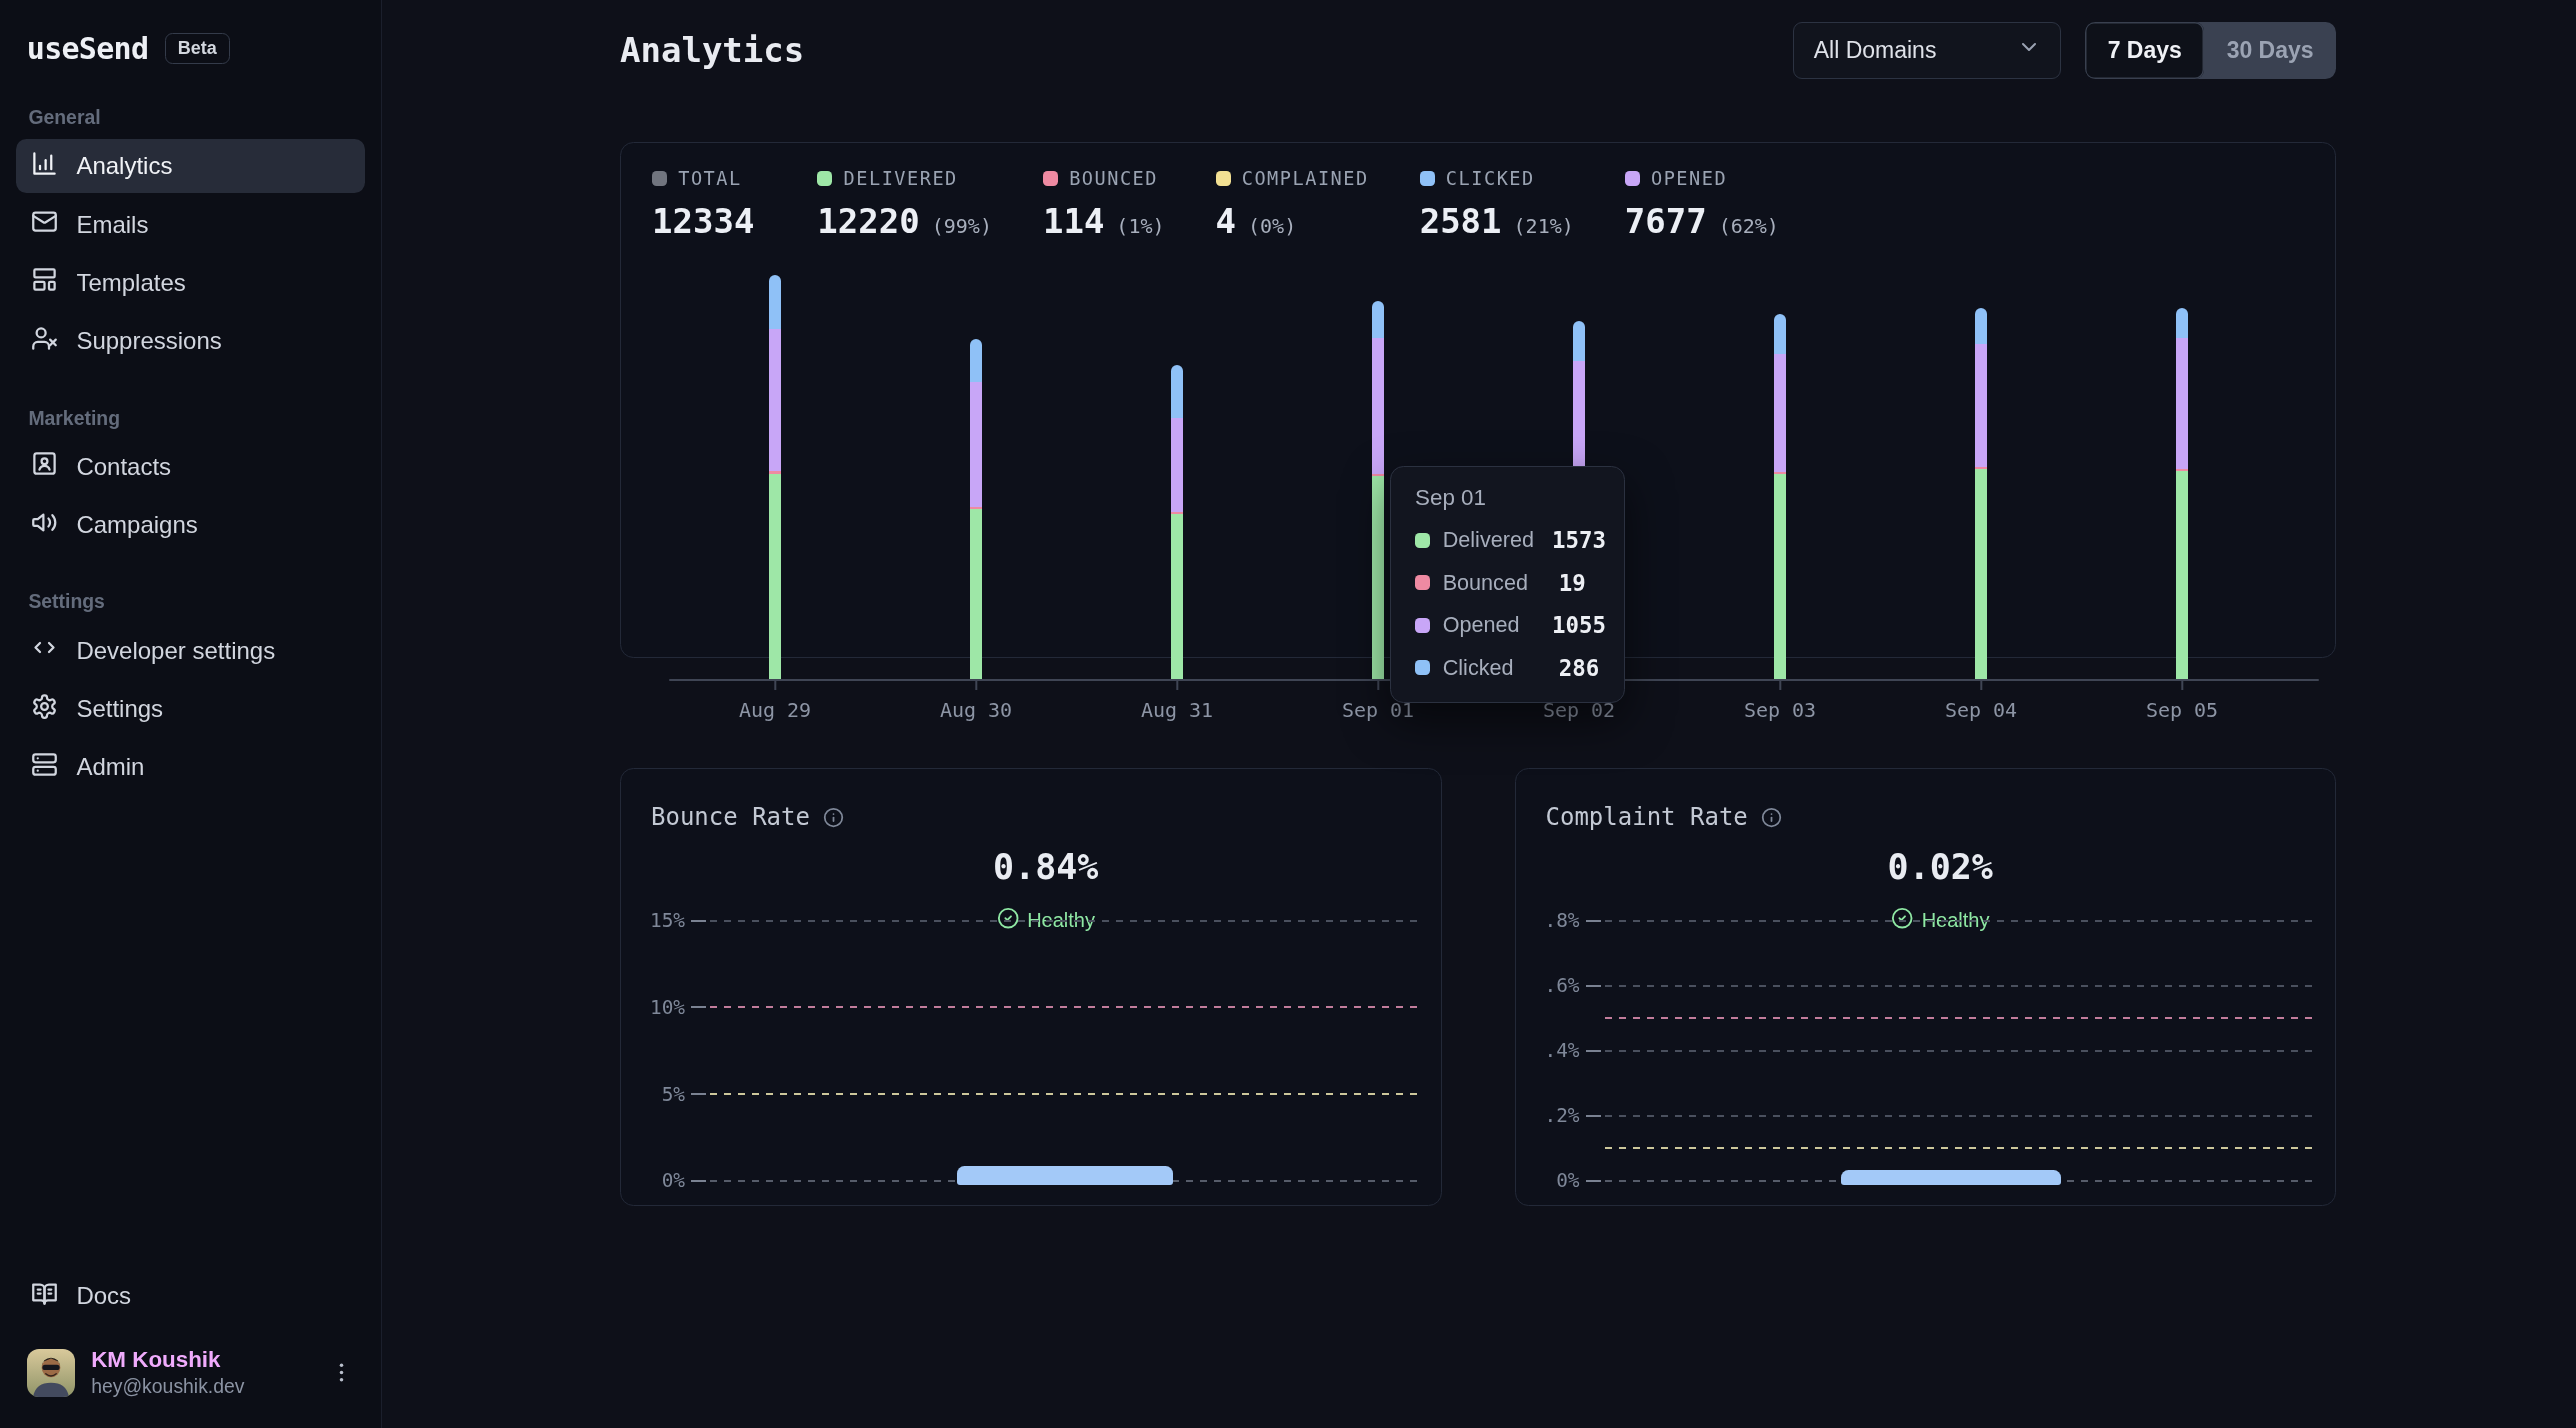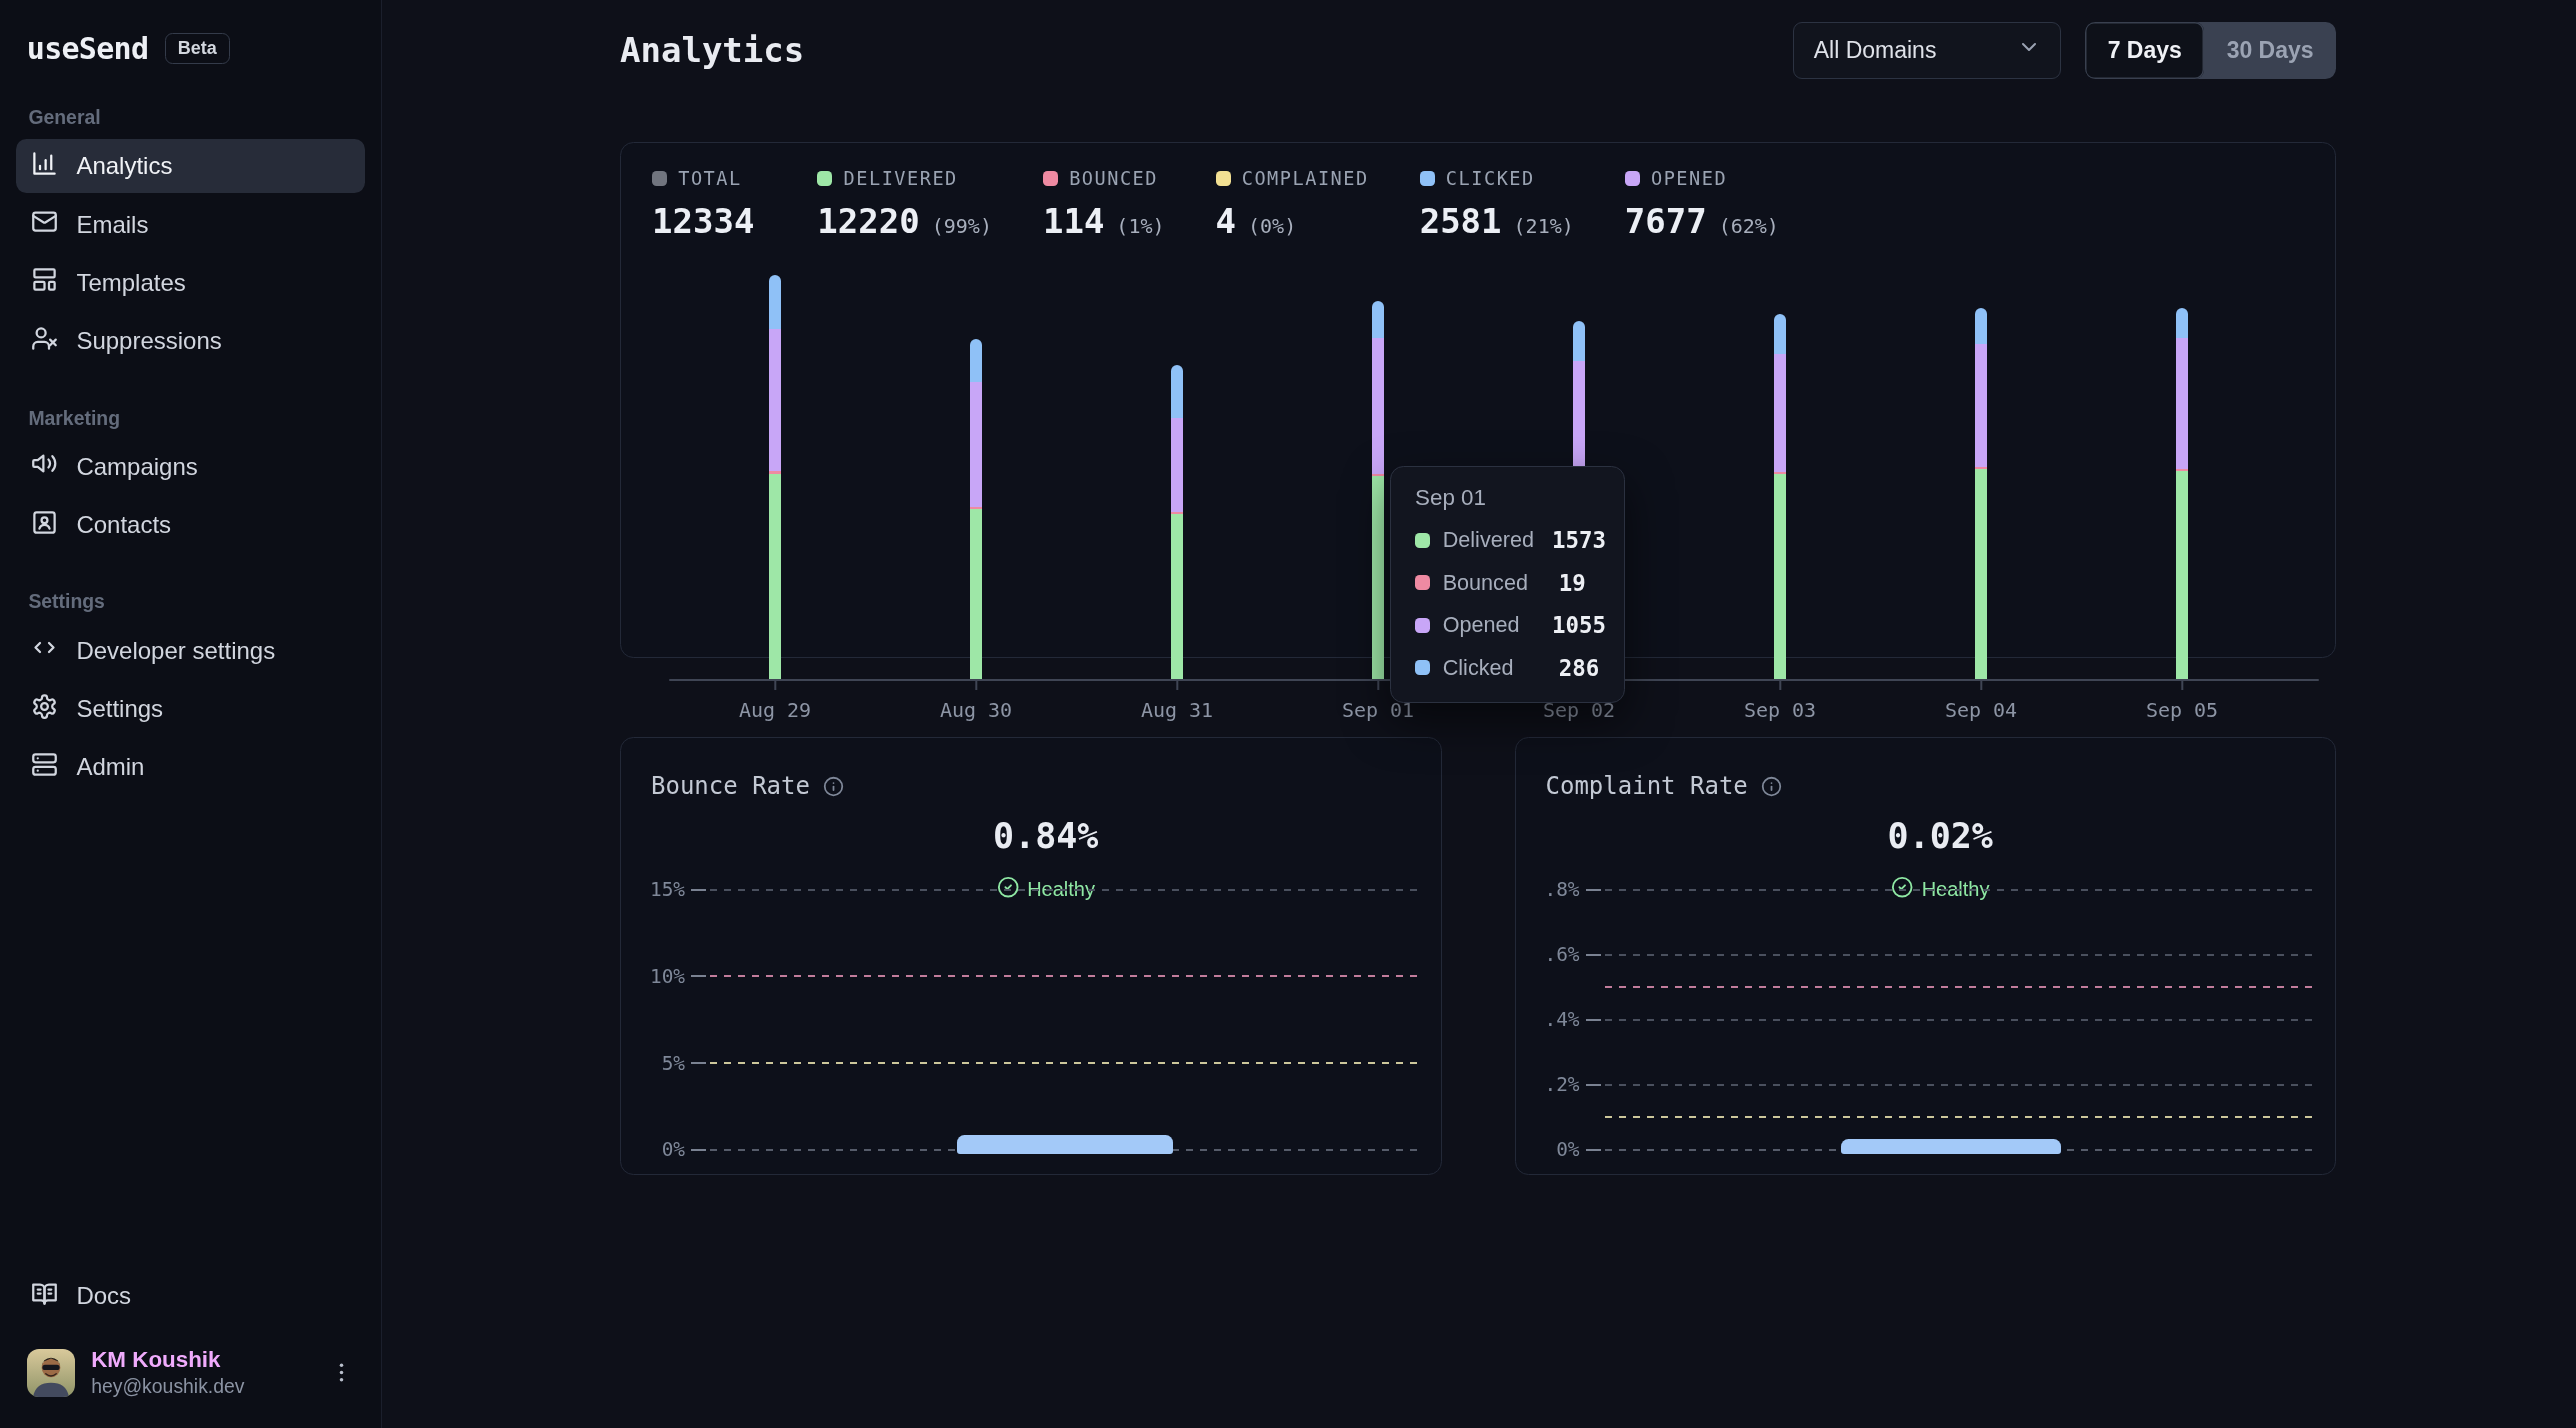--- a/index.html
+++ b/index.html
@@ -67,21 +67,21 @@
   .tooltip { position:absolute; left:769px; top:323px; width:235px; background:#12151f;
              border:1.5px solid #2b3140; border-radius:13.4px; padding:18px 18px 21px 24px;
              box-shadow:0 18px 45px rgba(0,0,0,.55); z-index:6; }
   .tooltip-title { font-size:22.4px; color:#a7aebc; margin-bottom:7.5px; }
   .t-row { display:flex; align-items:center; margin-top:16.4px; }
   .t-chip { width:15px; height:15px; border-radius:4.5px; flex:none; }
   .t-label { font-size:21.6px; color:#a7aebc; margin-left:12.7px; width:116px; }
   .t-value { font-size:22.4px; color:#edeff4; font-weight:700; }
 
   
-  .bottom-row { margin-top:79px; display:flex; gap:73px; }
+  .bottom-row { margin-top:110px; display:flex; gap:73px; }
   .rate-card { flex:1; height:438px; position:relative; }
   .rate-title-row { display:flex; align-items:center; gap:13.4px; margin:34px 0 0 30px; }
   .rate-title { font-size:24px; color:#c3c9d4; }
   .info-icon { width:21px; height:21px; color:#7f8899; cursor:pointer; }
   .rate-value-row { display:flex; align-items:center; gap:19.4px; margin:16.4px 0 0 30px;flex-direction:column; }
   .rate-value { font-size:35px; font-weight:700; color:#e9ecf2; }
   .healthy-badge { display:flex; align-items:center; gap:8.2px; color:#8fe8a4; font-size:20px; }
   .healthy-badge svg { width:22.4px; height:22.4px; }
   .rate-plot { position:absolute; inset:0; }
   .grid-label { position:absolute; left:0; width:64px; text-align:right; font-size:19.4px; color:#7f8899; transform:translateY(-50%); }
@@ -134,33 +134,33 @@
             <path d="m17 13 5 5"></path>
             <path d="m22 13-5 5"></path>
           </svg></span>
       <span>Suppressions</span>
     </div>
 
     <div class="section-label">Marketing</div>
 
     <div class="nav-item">
       <span><svg viewBox="0 0 24 24" fill="none" stroke="currentColor" stroke-width="2" stroke-linecap="round" stroke-linejoin="round">
+            <rect x="3" y="3" width="18" height="18" rx="2"></rect>
+            <circle cx="12" cy="10" r="2.6"></circle>
+            <path d="M7.5 17.5a4.7 4.7 0 0 1 9 0"></path>
+          </svg></span>
+      <span>Contacts</span>
+    </div>
+    <div class="nav-item">
+      <span><svg viewBox="0 0 24 24" fill="none" stroke="currentColor" stroke-width="2" stroke-linecap="round" stroke-linejoin="round">
             <path d="M11 5 6 9H3a1 1 0 0 0-1 1v4a1 1 0 0 0 1 1h3l5 4z"></path>
             <path d="M15.5 8.5a5 5 0 0 1 0 7"></path>
             <path d="M19 5.5a9.5 9.5 0 0 1 0 13"></path>
           </svg></span>
       <span>Campaigns</span>
-    </div>
-    <div class="nav-item">
-      <span><svg viewBox="0 0 24 24" fill="none" stroke="currentColor" stroke-width="2" stroke-linecap="round" stroke-linejoin="round">
-            <rect x="3" y="3" width="18" height="18" rx="2"></rect>
-            <circle cx="12" cy="10" r="2.6"></circle>
-            <path d="M7.5 17.5a4.7 4.7 0 0 1 9 0"></path>
-          </svg></span>
-      <span>Contacts</span>
     </div>
 
     <div class="section-label">Settings</div>
 
     <div class="nav-item">
       <span><svg viewBox="0 0 24 24" fill="none" stroke="currentColor" stroke-width="2" stroke-linecap="round" stroke-linejoin="round">
             <path d="m8 8-4 4 4 4"></path>
             <path d="m16 8 4 4-4 4"></path>
           </svg></span>
       <span>Developer settings</span>

